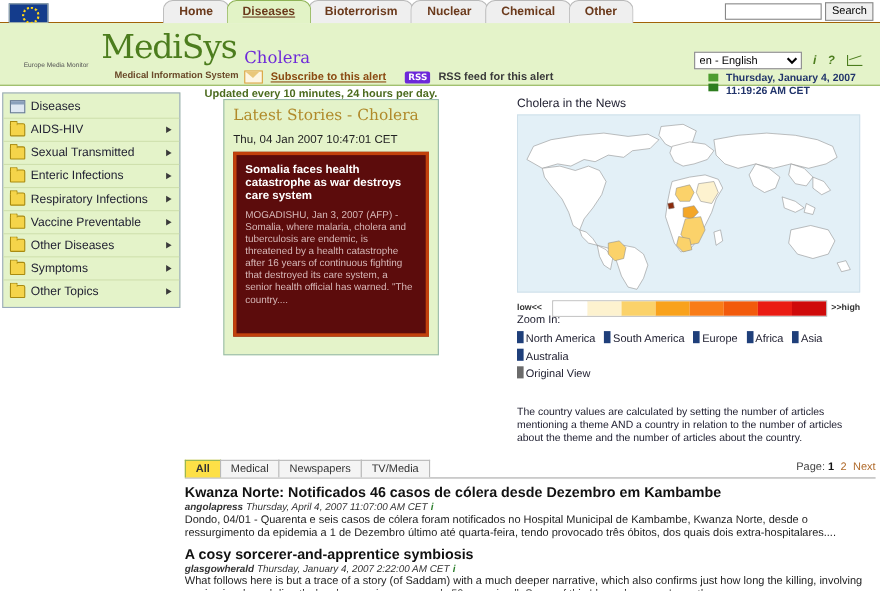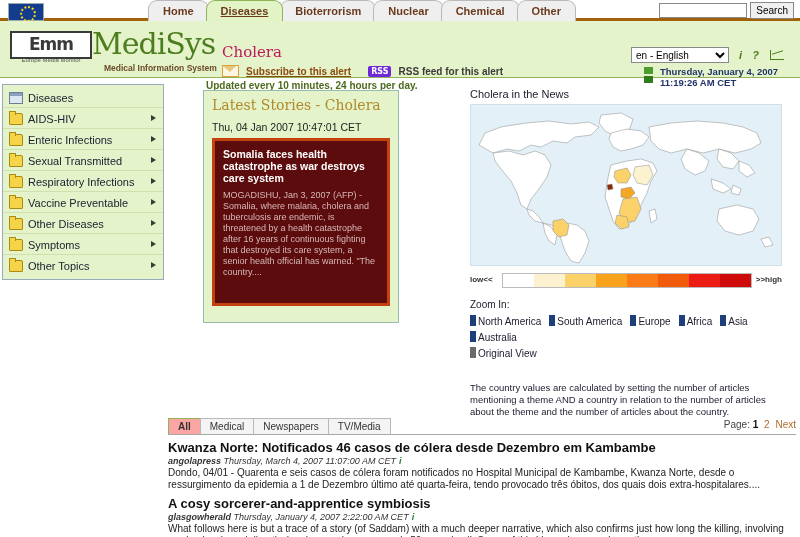--- a/index.html
+++ b/index.html
@@ -7,21 +7,21 @@
     width:800px;height:537px;overflow:hidden;
     background:#ffffff;
     font-family:"Liberation Sans", sans-serif;
     font-size:11px;color:#222;
     position:relative;
   }
   
   .topbar{
     position:absolute;left:0;top:0;width:800px;height:21px;
     background:#ffffff;
-    border-bottom:3px solid #a16207;
+    border-bottom:1px solid #a16207;
     box-sizing:border-box;
   }
   .eu-flag{
     position:absolute;left:8px;top:3px;width:34px;height:16px;
     background:#143c8c;border:1px solid #9aa;
   }
   .eu-stars{
     position:absolute;left:50%;top:50%;width:12px;height:12px;
     margin:-6px 0 0 -6px;border:2px dotted #ffd617;border-radius:50%;
   }
@@ -74,21 +74,21 @@
     position:absolute;left:92px;top:5px;
     font-size:30px;color:#4c7d1e;font-weight:normal;
     font-family:"DejaVu Serif", serif;letter-spacing:-1px;
   }
   .medisys-sub{
     position:absolute;left:104px;top:42px;
     font-size:8.5px;color:#6b4a2a;font-weight:bold;
   }
   .alert-title{
     position:absolute;left:222px;top:22px;
-    font-size:15px;color:#be185d;font-family:"DejaVu Serif",serif;
+    font-size:15px;color:#6d28d9;font-family:"DejaVu Serif",serif;
   }
   .subscribe-row{position:absolute;left:222px;top:43px;height:14px;}
   .env-icon{
     display:inline-block;width:15px;height:10px;
     background:#fdf6e3;border:1px solid #d8a23b;
     vertical-align:middle;margin-right:4px;position:relative;
   }
   .env-icon:after{
     content:"";position:absolute;left:0;top:0;width:0;height:0;
     border-left:7px solid transparent;border-right:6px solid transparent;
@@ -100,21 +100,21 @@
     text-decoration:underline;
   }
   .rss-badge{
     display:inline-block;margin-left:14px;margin-right:4px;
     background:#6d28d9;color:#fff;font-size:8px;font-weight:bold;
     padding:1px 3px;border-radius:2px;vertical-align:middle;
     font-family:"DejaVu Sans",sans-serif;
   }
   .rss-txt{font-size:10px;font-weight:bold;color:#3a3a3a;vertical-align:middle;cursor:pointer;}
   .updated{
-    position:absolute;left:186px;top:59px;font-size:10px;color:#4c6b1e;font-weight:bold;margin-left:20px;
+    position:absolute;left:186px;top:59px;font-size:10px;color:#4c6b1e;font-weight:bold;
   }
   .lang-row{position:absolute;right:16px;top:26px;}
   .lang-select{
     width:98px;height:16px;font-size:10px;border:1px solid #888;background:#fff;
     font-family:"Liberation Sans",sans-serif;vertical-align:middle;
   }
   .hdr-icon{
     display:inline-block;margin-left:7px;font-size:11px;color:#4c7d1e;
     font-style:italic;vertical-align:middle;cursor:pointer;font-weight:bold;
   }
@@ -198,21 +198,21 @@
   }
   .map-box svg{display:block;}
   .legend-row{margin-top:7px;width:312px;height:13px;position:relative;}
   .legend-lab{
     font-size:8px;font-weight:bold;color:#333;position:absolute;top:2px;
   }
   .legend-lab.left{left:0;}
   .legend-lab.right{right:0;}
   .legend-bar{position:absolute;left:32px;top:0;display:flex;height:13px;border:1px solid #bbb;}
   .legend-seg{width:31px;height:100%;}
-  .zoomin{margin-top:13px;font-size:10px;color:#223;}
+  .zoomin{font-size:10px;color:#223;}
   .zoom-list{margin-top:4px;line-height:16px;}
   .zoom-link{
     display:inline-block;margin-right:8px;font-size:10px;color:#223;cursor:pointer;
     white-space:nowrap;
   }
   .zoom-sq{
     display:inline-block;width:6px;height:11px;background:#1f3f7a;
     vertical-align:-1px;margin-right:2px;
   }
   .zoom-sq.grey{background:#6b6b6b;}
@@ -222,21 +222,21 @@
   
   .news{
     position:absolute;left:168px;top:418px;width:628px;
   }
   .news-tabs{position:relative;height:16px;border-bottom:1px solid #a8a8a8;}
   .news-tab{
     display:inline-block;height:15px;line-height:15px;padding:0 9px;
     border:1px solid #b9b9b9;border-bottom:none;background:#f4f4f4;
     font-size:10px;color:#333;margin-right:-1px;cursor:pointer;
   }
-  .news-tab.active{background:#fca5a5;font-weight:bold;border-color:#8fb356;}
+  .news-tab.active{background:#fde047;font-weight:bold;border-color:#8fb356;}
   .page-nav{position:absolute;right:0;top:1px;font-size:10px;color:#444;}
   .page-nav b{color:#111;}
   .page-nav .pl{color:#b06a2a;cursor:pointer;margin-left:3px;}
   .article{margin-top:6px;}
   .art-title{
     font-size:13px;font-weight:bold;color:#111;line-height:14px;cursor:pointer;
   }
   .art-meta{font-size:9px;font-style:italic;color:#333;margin:1px 0 1px 0;}
   .art-meta .src{font-weight:bold;}
   .art-i{color:#2a7d2a;font-weight:bold;font-style:italic;cursor:pointer;margin-left:3px;}
@@ -250,21 +250,20 @@
     <div class="eu-stars"></div>
   </div>
   <div class="nav-tabs"><div class="nav-tab">Home</div><div class="nav-tab active">Diseases</div><div class="nav-tab">Bioterrorism</div><div class="nav-tab">Nuclear</div><div class="nav-tab">Chemical</div><div class="nav-tab">Other</div></div>
   <div class="search-wrap">
     <input class="search-input" type="text" value="" style="">
     <button class="search-btn">Search</button>
   </div>
 </div>
 
 <div class="header">
-  <div class="emm-logo">Emm</div>
   <div class="emm-sub">Europe Media Monitor</div>
   <div class="medisys">MediSys</div>
   <div class="medisys-sub">Medical Information System</div>
 
   <div class="alert-title">Cholera</div>
 
   <div class="subscribe-row">
     <span class="env-icon"></span>
     <span class="subscribe-txt">Subscribe to this alert</span>
     <span class="rss-badge">RSS</span>
@@ -284,22 +283,22 @@
     <div class="flag-mini"></div>
     <div class="flag-mini2"></div>
     <div class="date-line">Thursday, January 4, 2007</div>
     <div class="date-line">11:19:26 AM CET</div>
   </div>
 </div>
 
 <div class="sidebar">
     <div class="side-item"><span class="ico-win"></span><span class="side-label">Diseases</span></div>
     <div class="side-item"><span class="ico-folder"></span><span class="side-label">AIDS-HIV</span><span class="arrow-r"></span></div>
+    <div class="side-item"><span class="ico-folder"></span><span class="side-label">Sexual Transmitted</span><span class="arrow-r"></span></div>
     <div class="side-item"><span class="ico-folder"></span><span class="side-label">Enteric Infections</span><span class="arrow-r"></span></div>
-    <div class="side-item"><span class="ico-folder"></span><span class="side-label">Sexual Transmitted</span><span class="arrow-r"></span></div>
     <div class="side-item"><span class="ico-folder"></span><span class="side-label">Respiratory Infections</span><span class="arrow-r"></span></div>
     <div class="side-item"><span class="ico-folder"></span><span class="side-label">Vaccine Preventable</span><span class="arrow-r"></span></div>
     <div class="side-item"><span class="ico-folder"></span><span class="side-label">Other Diseases</span><span class="arrow-r"></span></div>
     <div class="side-item"><span class="ico-folder"></span><span class="side-label">Symptoms</span><span class="arrow-r"></span></div>
     <div class="side-item"><span class="ico-folder"></span><span class="side-label">Other Topics</span><span class="arrow-r"></span></div>
   </div>
 
 <div class="stories">
   <div class="stories-title">Latest Stories - Cholera</div>
   <div class="stories-date">Thu, 04 Jan 2007 10:47:01 CET</div>
@@ -384,21 +383,21 @@
     <div class="news-tab active">All</div><div class="news-tab">Medical</div><div class="news-tab">Newspapers</div><div class="news-tab">TV/Media</div><div class="page-nav">
       <span>Page:</span>
       <b>1</b>
       <span class="pl">2</span>
       <span class="pl">Next</span>
     </div>
   </div>
   <div id="article-list">
       <div class="article">
         <div class="art-title">Kwanza Norte: Notificados 46 casos de cólera desde Dezembro em Kambambe</div>
-        <div class="art-meta"><span class="src">angolapress</span> <span>Thursday, March 4, 2007 11:07:00 AM CET</span><span class="art-i">i</span></div>
+        <div class="art-meta"><span class="src">angolapress</span> <span>Thursday, April 4, 2007 11:07:00 AM CET</span><span class="art-i">i</span></div>
         <div class="art-text">Dondo, 04/01 - Quarenta e seis casos de cólera foram notificados no Hospital Municipal de Kambambe, Kwanza Norte, desde o ressurgimento da epidemia a 1 de Dezembro último até quarta-feira, tendo provocado três óbitos, dos quais dois extra-hospitalares....</div>
       </div>
       <div class="article">
         <div class="art-title">A cosy sorcerer-and-apprentice symbiosis</div>
         <div class="art-meta"><span class="src">glasgowherald</span> <span>Thursday, January 4, 2007 2:22:00 AM CET</span><span class="art-i">i</span></div>
         <div class="art-text">What follows here is but a trace of a story (of Saddam) with a much deeper narrative, which also confirms just how long the killing, involving us vicariously and directly, has been going on – nearly 50 years in all. Some of this I know because I was there....</div>
       </div>
     </div>
 </div>
 

